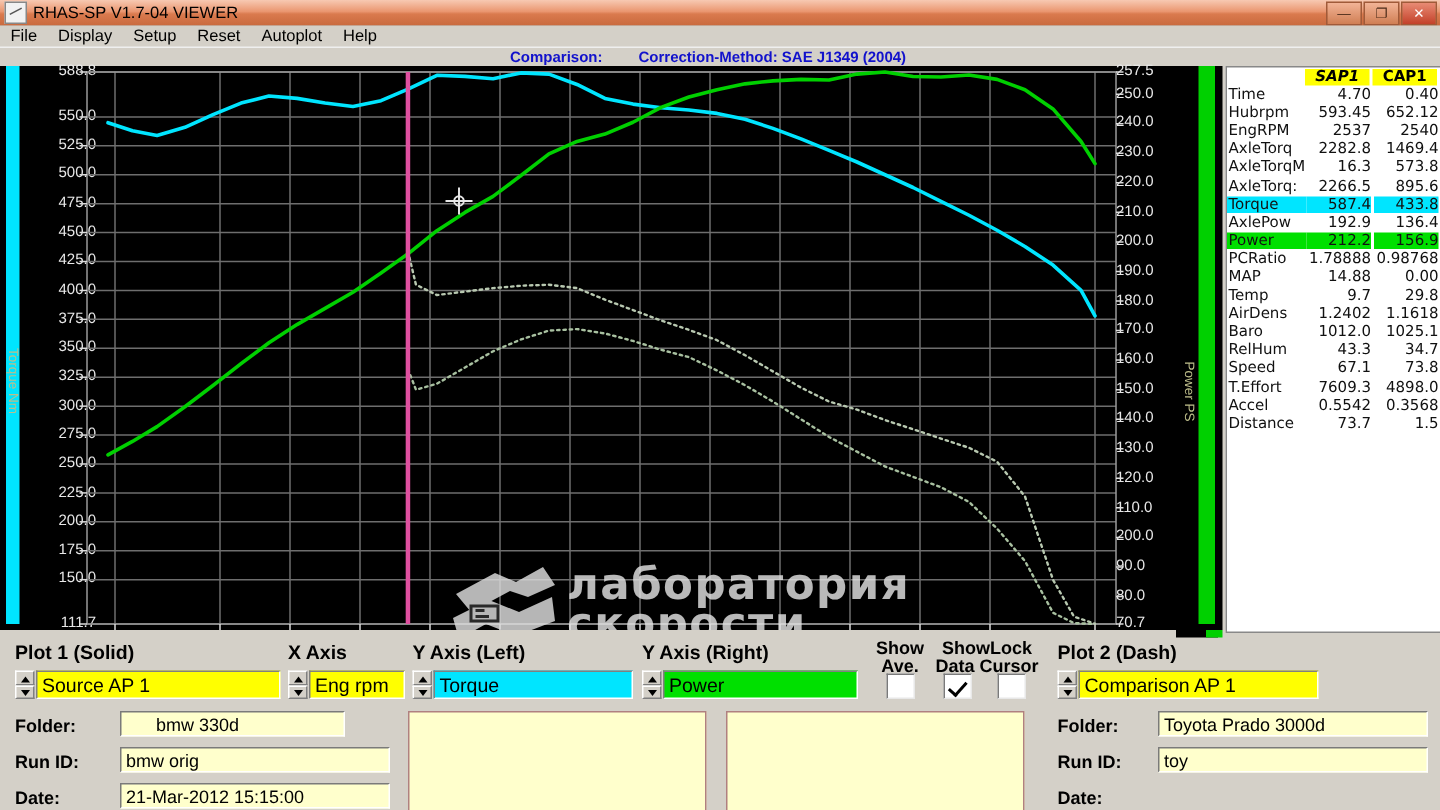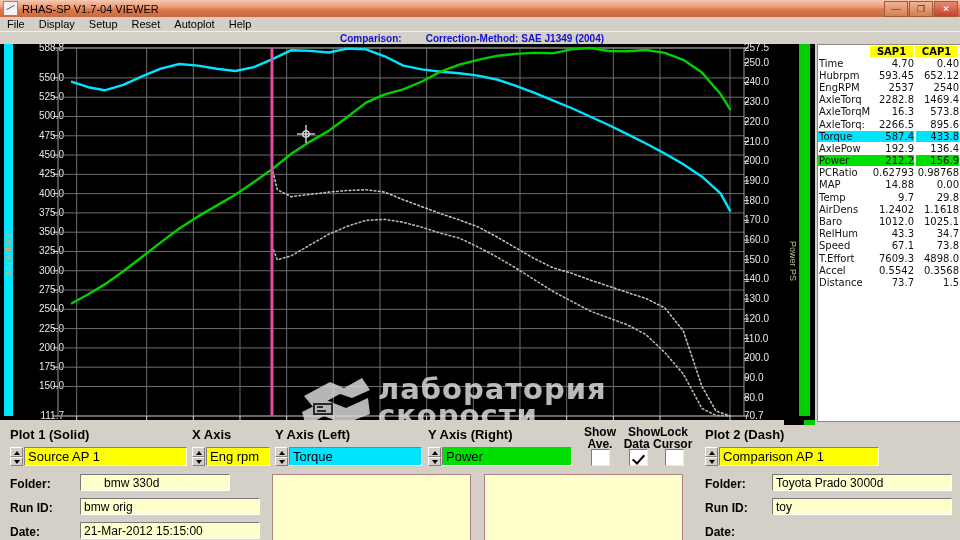--- a/index.html
+++ b/index.html
@@ -112,21 +112,21 @@
   .datatable{
     position:absolute;left:817px;top:44px;width:143px;height:376px;
     background:#fff;border:1px solid #888;overflow:hidden;
     font-family:"DejaVu Sans",sans-serif;
   }
   .dt-head{display:flex;height:12px;align-items:center;font-size:10px;font-weight:bold;}
   .dt-head .sp{flex:none;width:52px;}
   .dt-head .h1,.dt-head .h2{
     width:43px;text-align:center;background:#ffff00;color:#000;
   }
-  .dt-head .h1{margin-right:2px;}
+  .dt-head .h1{margin-right:2px;font-style:italic;}
   .dt-row{
     display:flex;height:12.2px;align-items:center;font-size:10px;color:#111;
   }
   .dt-name{width:52px;white-space:nowrap;overflow:hidden;padding-left:1px;}
   .dt-v1,.dt-v2{width:43px;text-align:right;white-space:nowrap;}
   .dt-v1{margin-right:2px;}
   .dt-row.hl-cyan .dt-name,.dt-row.hl-cyan .dt-v1,.dt-row.hl-cyan .dt-v2{background:#00e5ff;}
   .dt-row.hl-green .dt-name,.dt-row.hl-green .dt-v1,.dt-row.hl-green .dt-v2{background:#00e000;}
 
   
@@ -449,21 +449,21 @@
           <div class="dt-v1">192.9</div>
           <div class="dt-v2">136.4</div>
         </div>
         <div class="dt-row hl-green">
           <div class="dt-name">Power</div>
           <div class="dt-v1">212.2</div>
           <div class="dt-v2">156.9</div>
         </div>
         <div class="dt-row">
           <div class="dt-name">PCRatio</div>
-          <div class="dt-v1">0.62793</div>
+          <div class="dt-v1">1.78888</div>
           <div class="dt-v2">0.98768</div>
         </div>
         <div class="dt-row">
           <div class="dt-name">MAP</div>
           <div class="dt-v1">14.88</div>
           <div class="dt-v2">0.00</div>
         </div>
         <div class="dt-row">
           <div class="dt-name">Temp</div>
           <div class="dt-v1">9.7</div>

